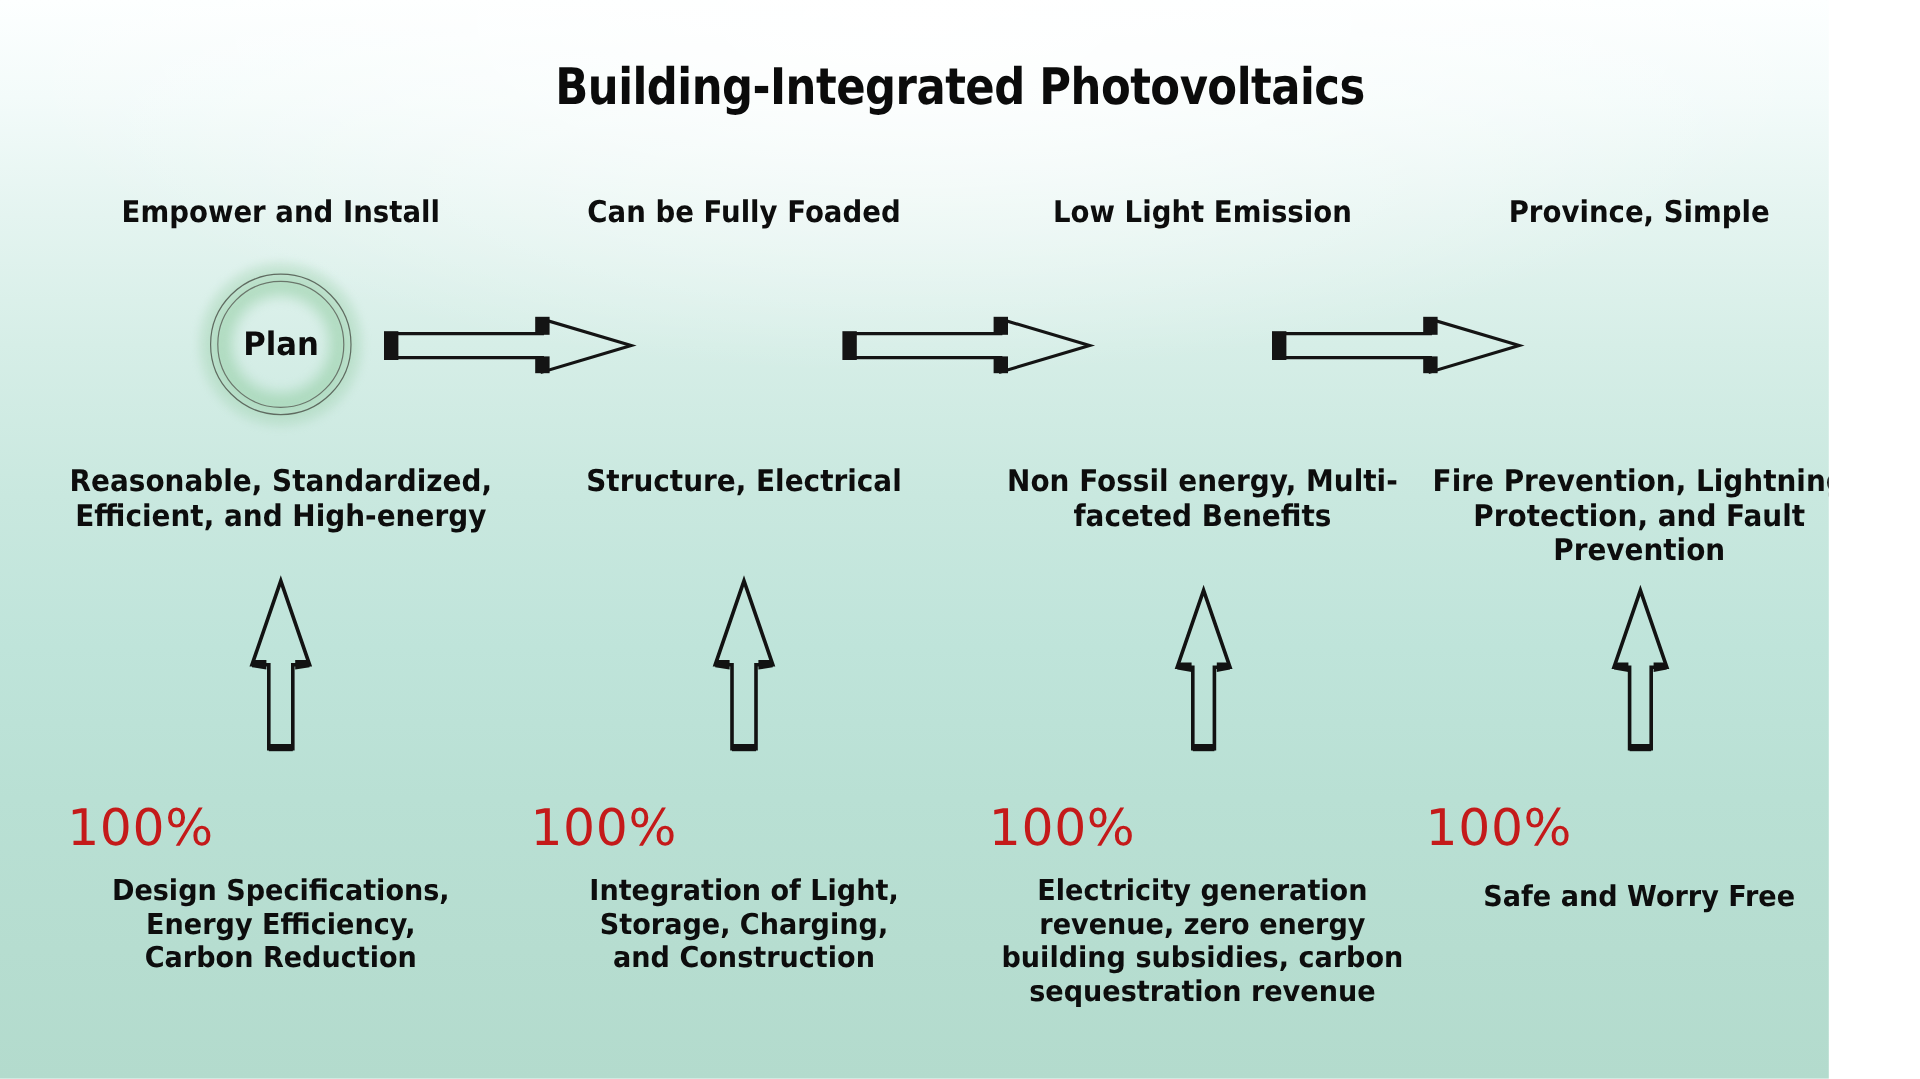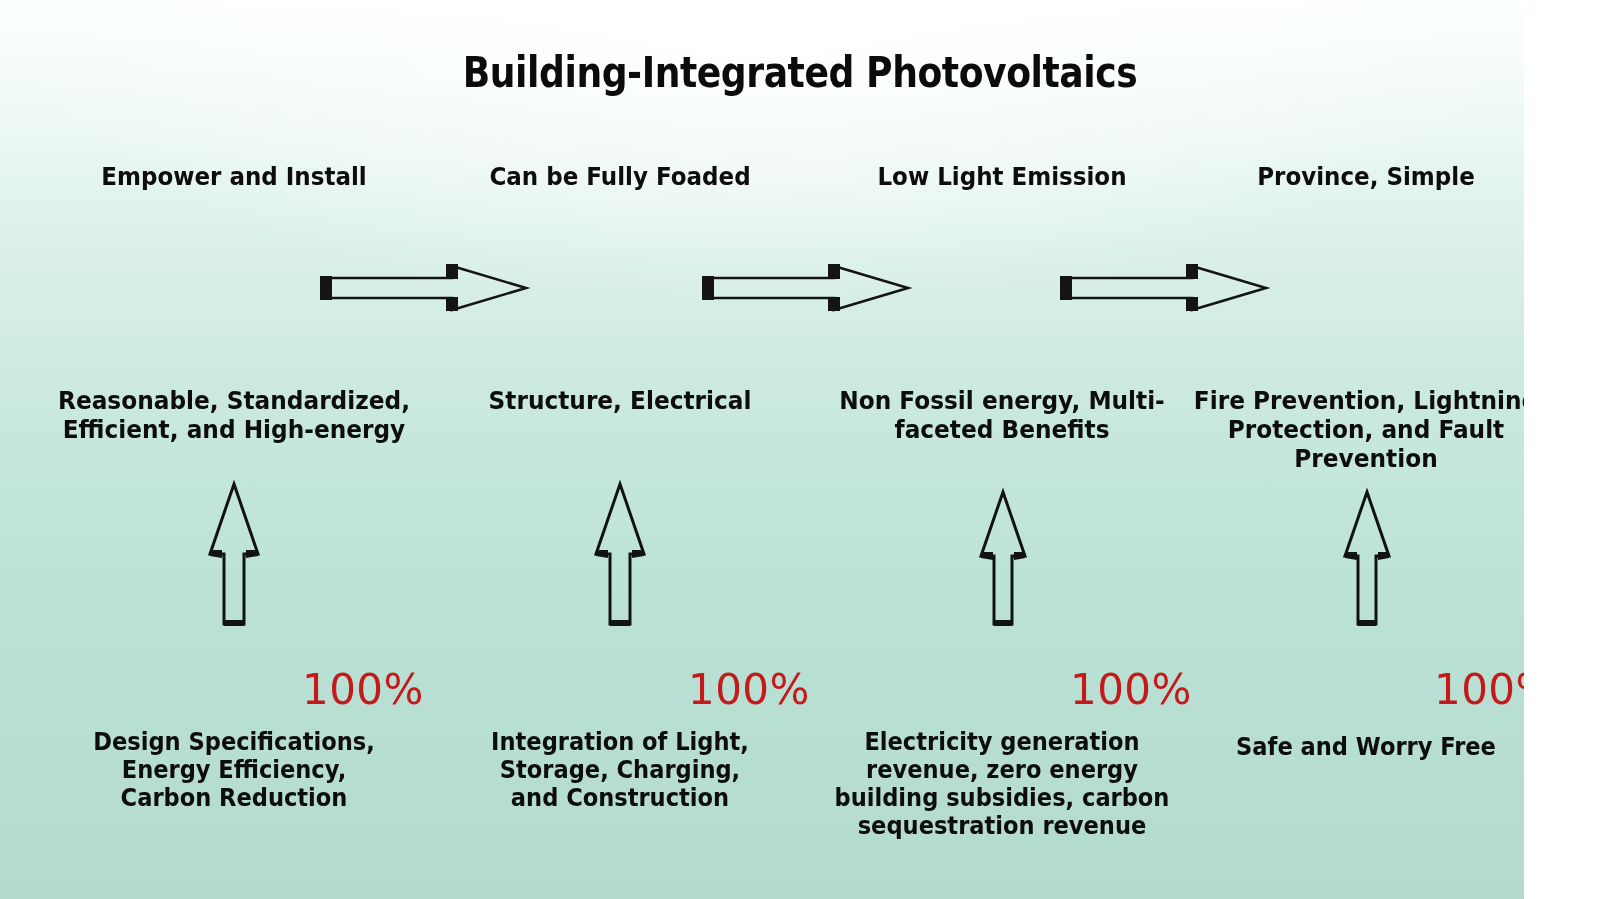--- a/index.html
+++ b/index.html
@@ -126,23 +126,23 @@
   }
   
   .arrow-up {
     position: absolute;
     left: 50%;
   }
   .arrow-up svg { display: block; overflow: visible; }
   
   .percent {
     position: absolute;
-    left: 0;
-    width: 100%;
-    text-align: right;
+    left: 12px;
+    width: 100%;
+    text-align: left;
     font-size: 42px;
     color: #c41a1a;
     font-weight: normal;
     letter-spacing: 0.5px;
   }
   
   .detail {
     position: absolute;
     left: 0;
     width: 100%;
@@ -157,20 +157,26 @@
 </style>
 </head>
 <body>
 
 <div id="canvas">
 
   <div class="title">Building-Integrated Photovoltaics</div>
 
   <div class="col" style="left:44px;text-decoration:underline;">
     <div class="col-head">Empower and Install</div>
+    <div class="node">
+      <div class="glow"></div>
+      <div class="ring-outer"></div>
+      <div class="ring-inner"></div>
+      <span class="node-label">Plan</span>
+    </div>
     <div class="benefit" style="top:386px;">Reasonable, Standardized,
 Efficient, and High-energy</div>
     <div class="arrow-up" style="top:480px; margin-left:-32px;">
       <svg width="64" height="150" viewBox="0 0 64 150">
         <path d="M32 4 L56 74 L42 74 L42 144 L22 144 L22 74 L8 74 Z" fill="none" stroke="#121212" stroke-width="3" stroke-linejoin="miter"></path>
         <path d="M22 140 L42 140 L42 146 L22 146 Z" fill="#121212"></path>
         <path d="M8 70 L20 70 L20 78 L8 76 Z" fill="#121212"></path>
         <path d="M44 70 L56 70 L56 76 L44 78 Z" fill="#121212"></path>
       </svg>
     </div>

